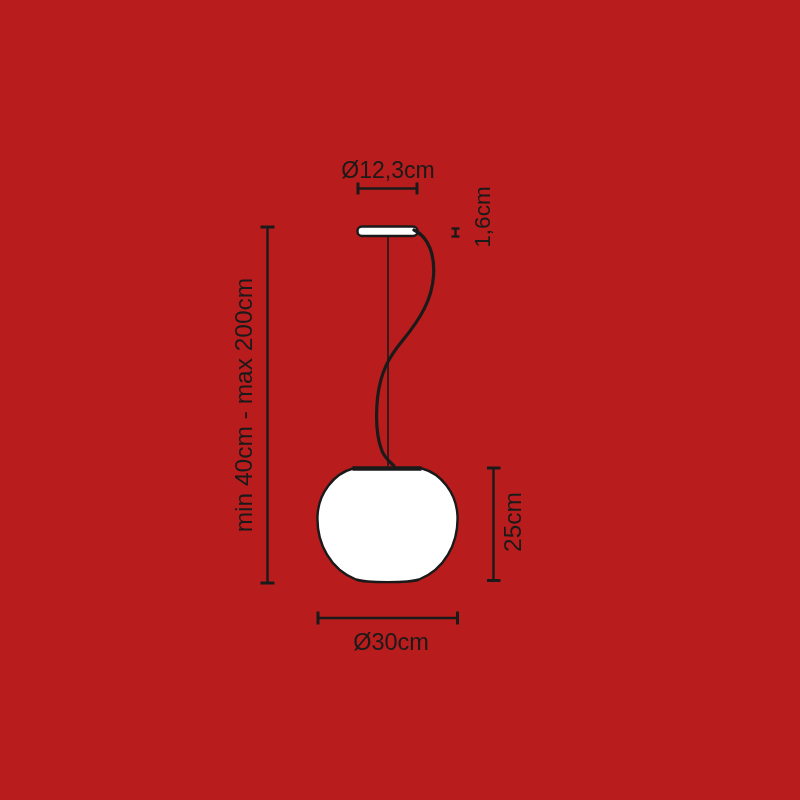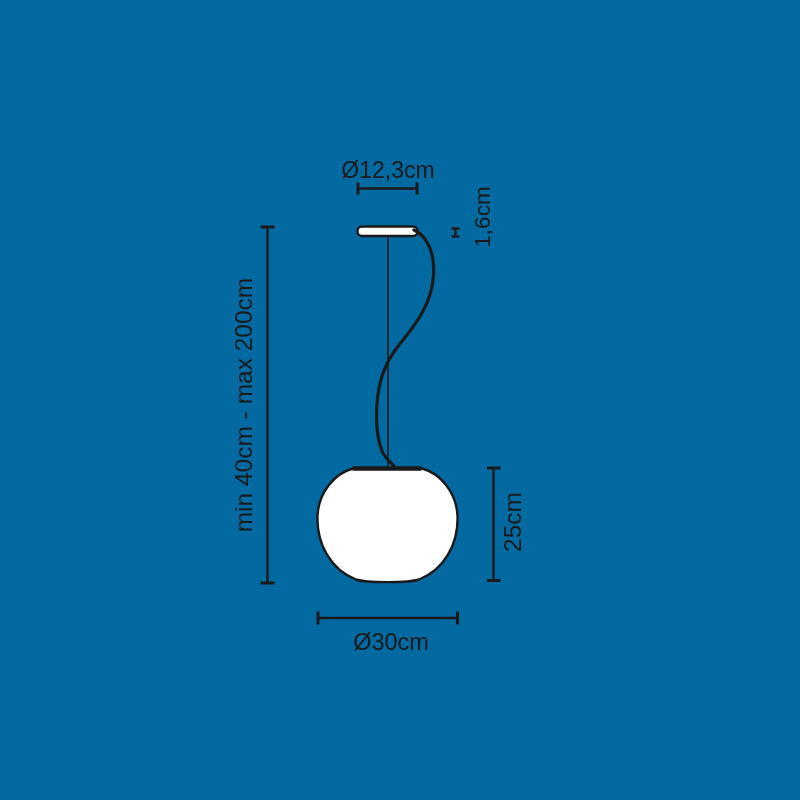--- a/index.html
+++ b/index.html
@@ -4,21 +4,21 @@
 <style>
   html, body {
     margin: 0;
     padding: 0;
     background: #ffffff;
   }
   .canvas {
     position: relative;
     width: 800px;
     height: 800px;
-    background: #0369a1;
+    background: #b91c1c;
     overflow: hidden;
     text-align: center;
   }
   svg text {
     font-family: "Liberation Sans", sans-serif;
     fill: #1a1a1a;
   }
   .lbl-h   { font-size: 23px; }
   .lbl-h2  { font-size: 23.5px; }
   .lbl-v   { font-size: 24.5px; }

